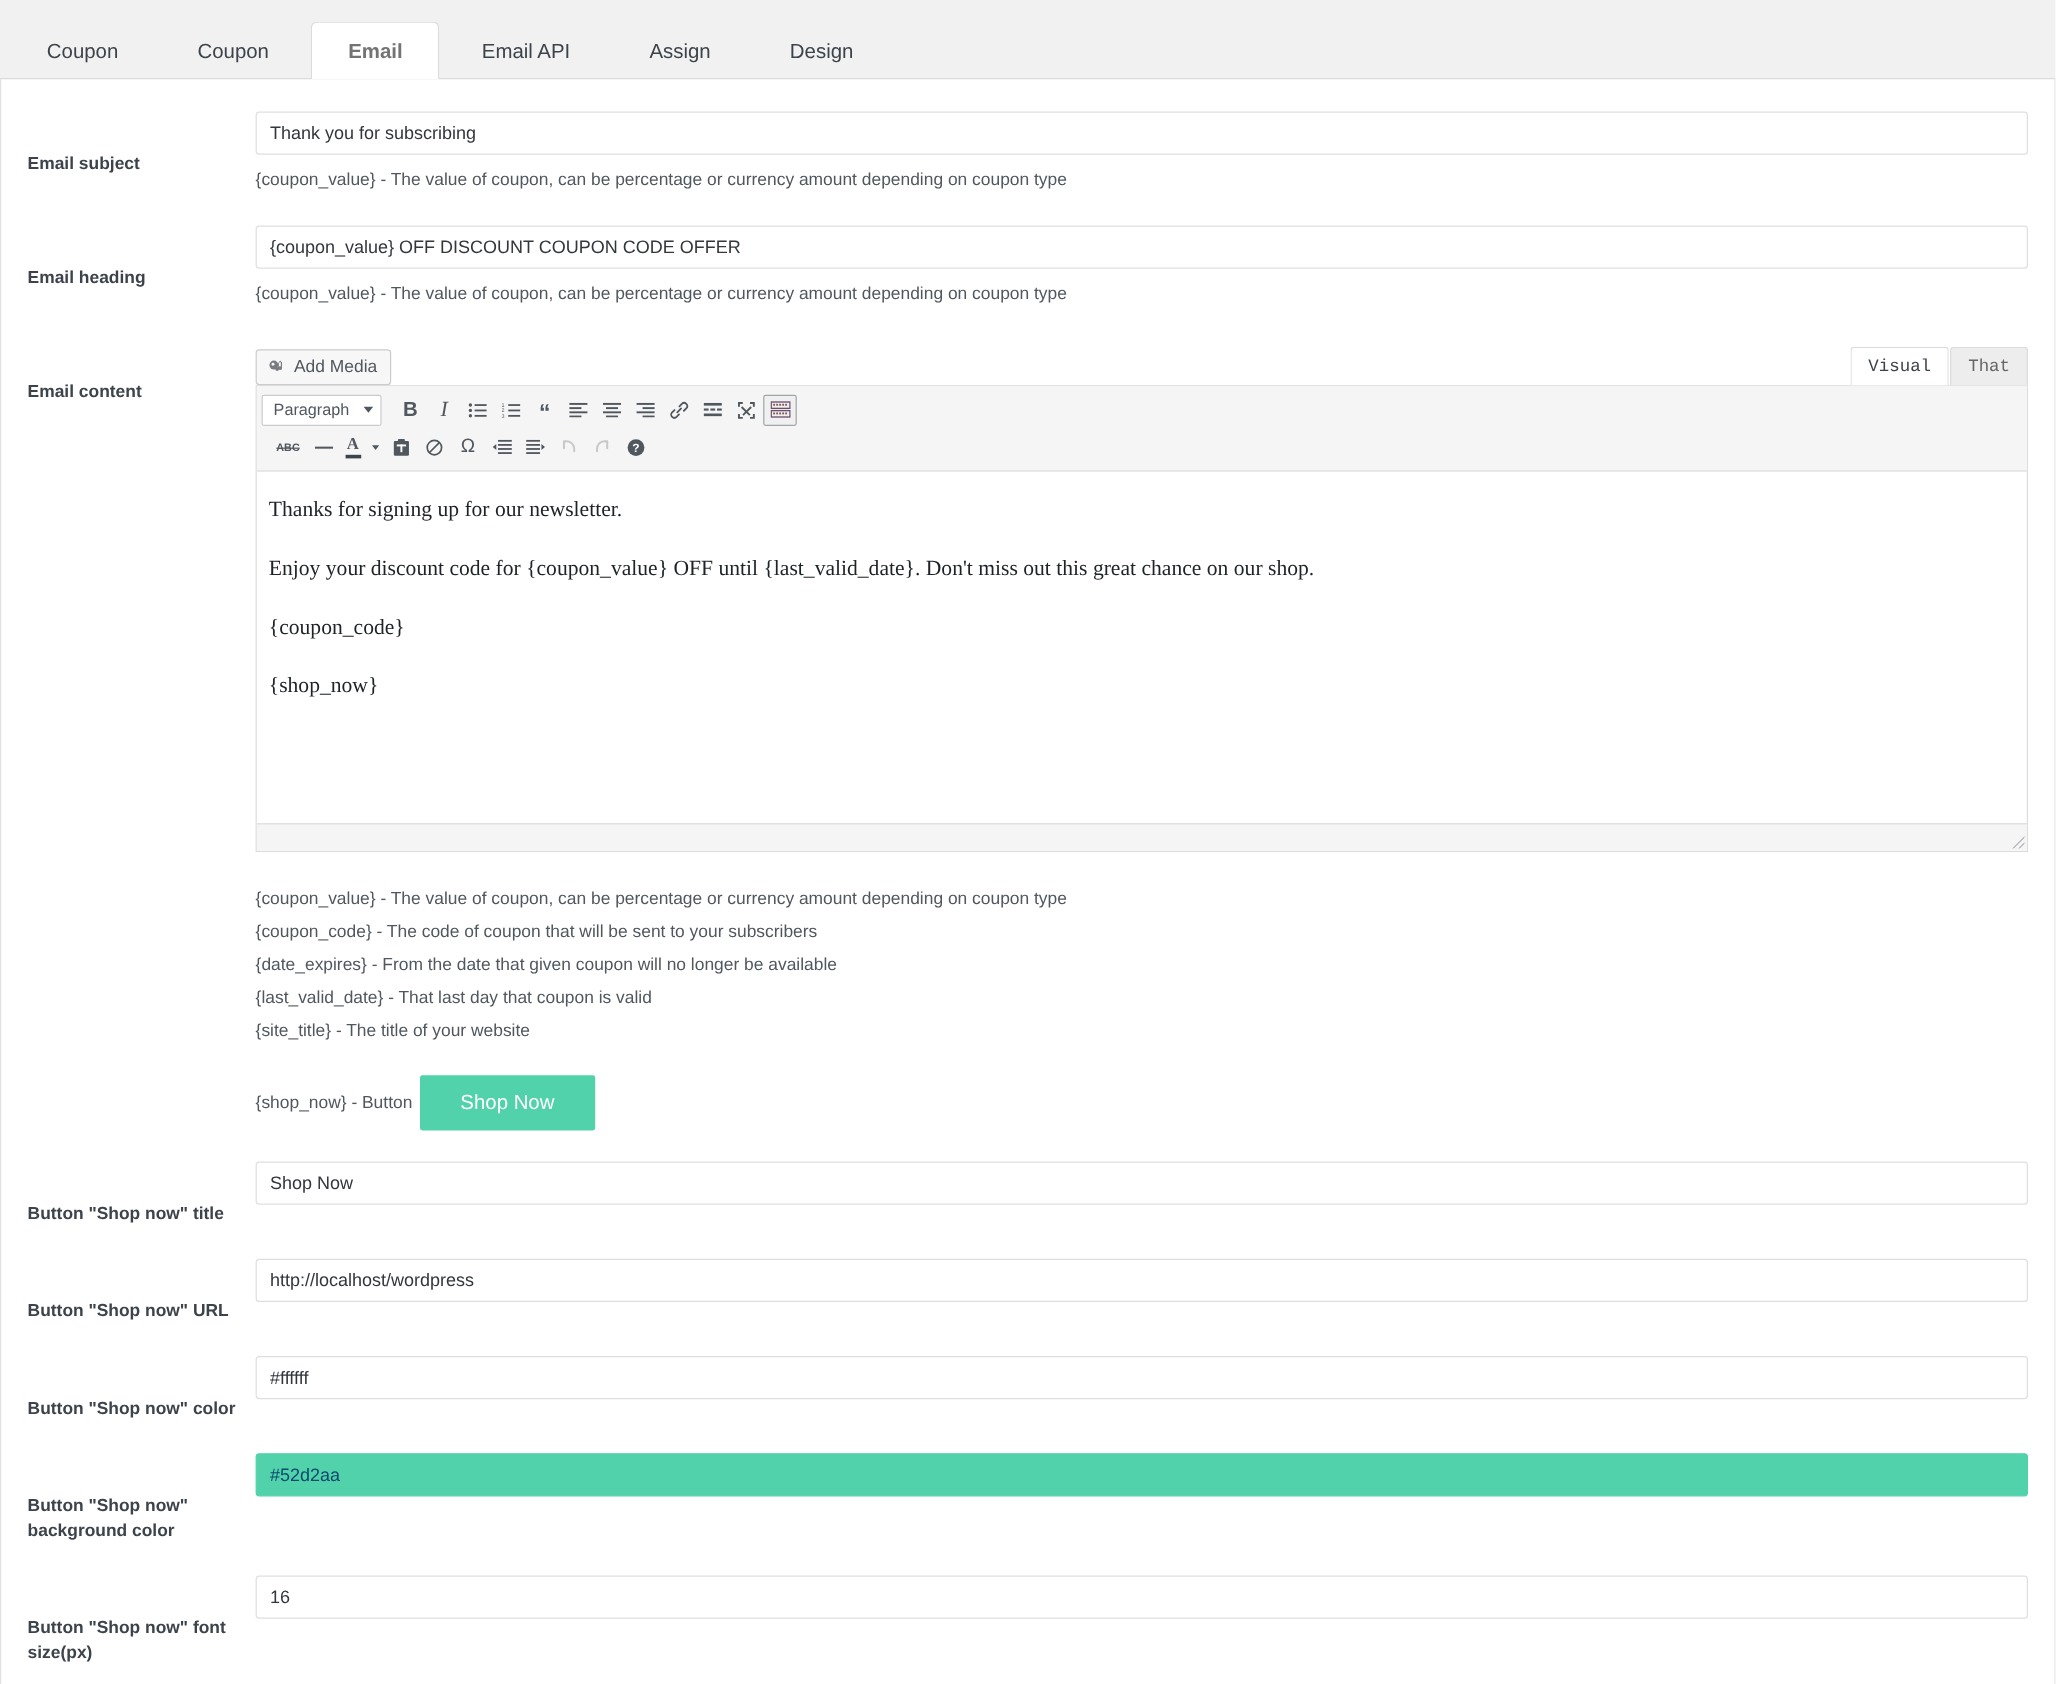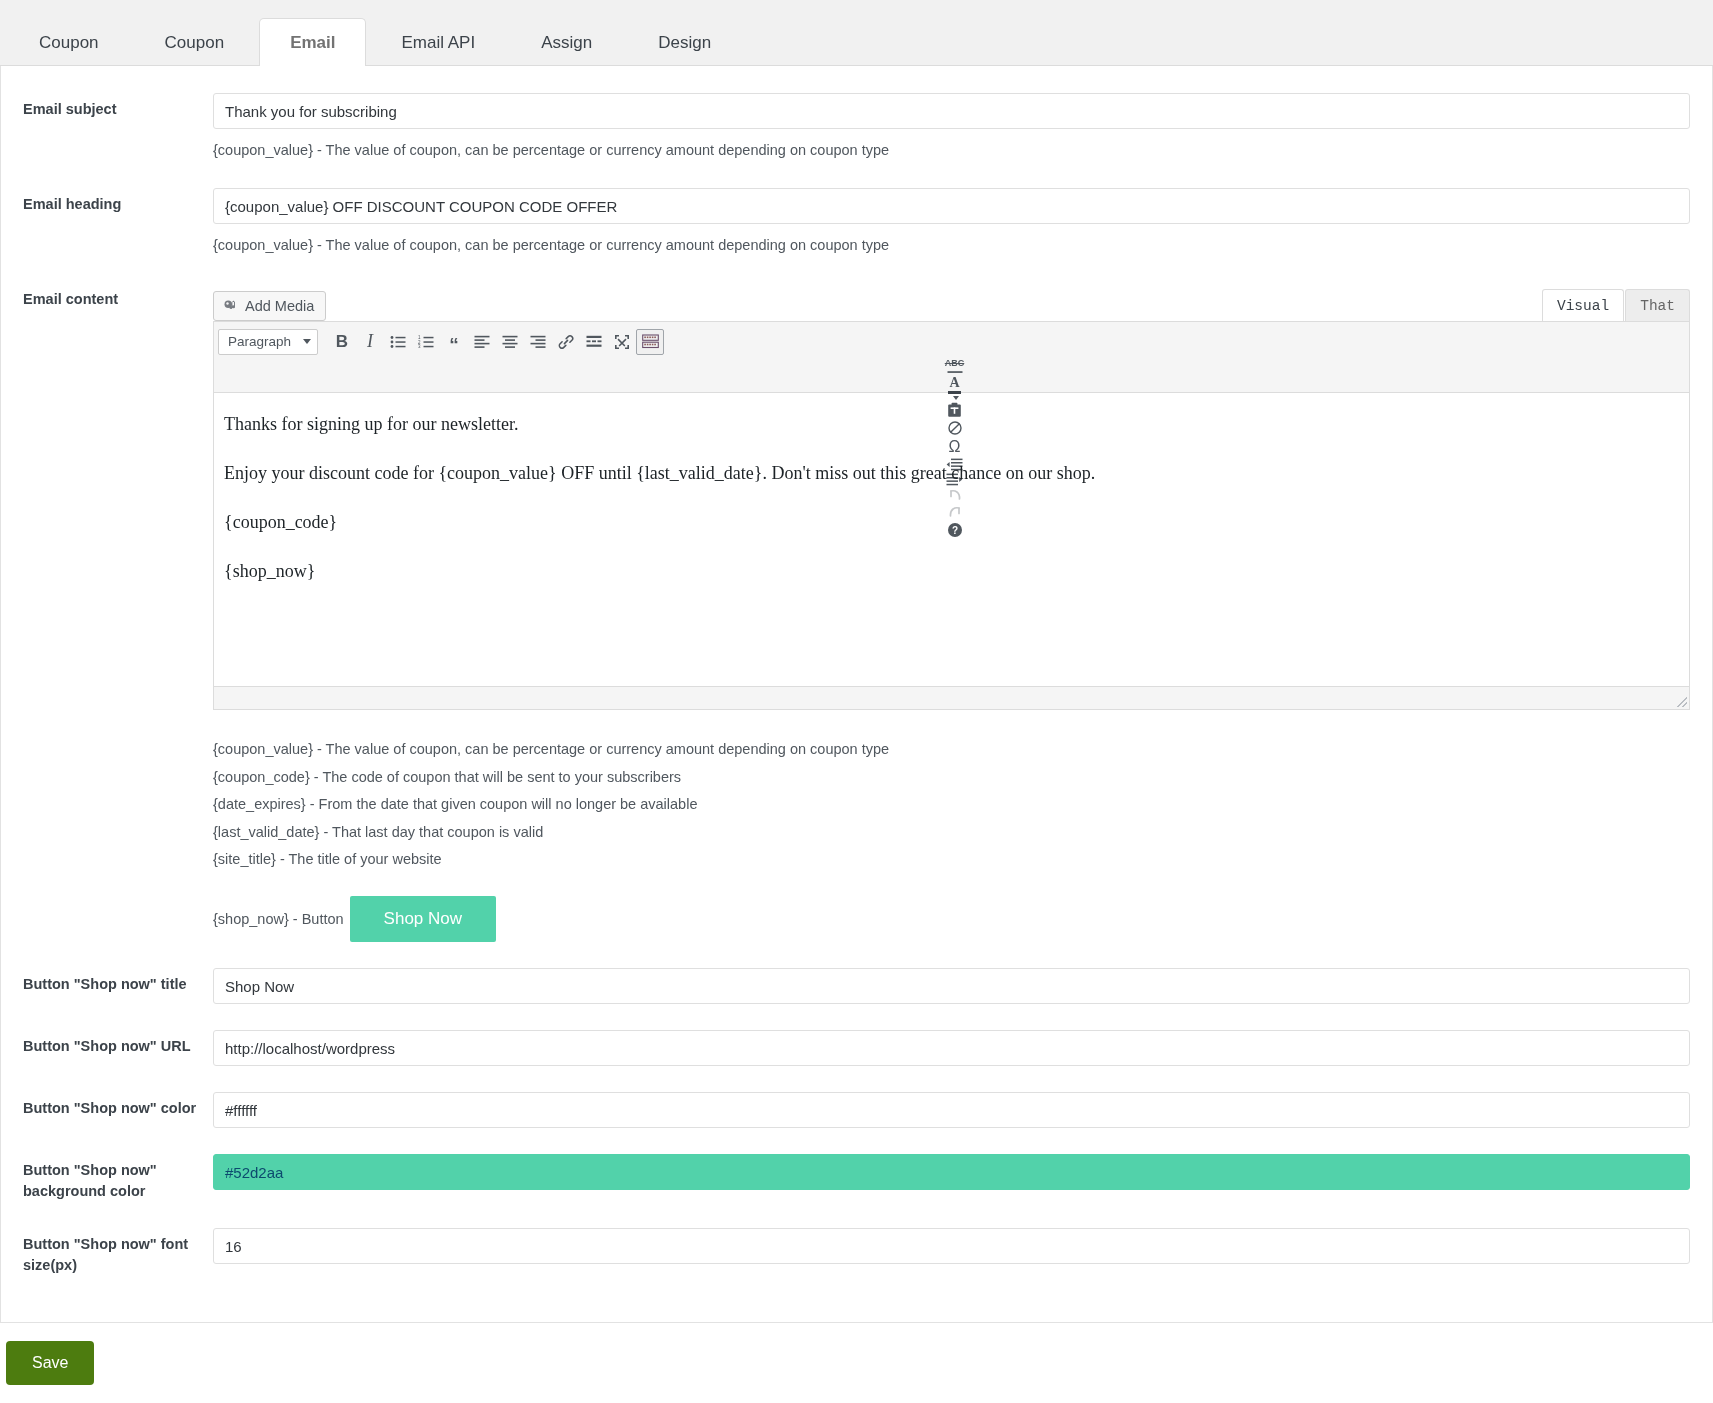--- a/index.html
+++ b/index.html
@@ -62,20 +62,21 @@
     box-sizing: border-box;
   }
   .field-label {
     width: 190px;
     flex: 0 0 190px;
     font-size: 14.5px;
     font-weight: bold;
     color: #3c434a;
     line-height: 1.45;
     padding-top: 6px;
+    margin-top: 28px;
   }
   .field-body { flex: 1 1 auto; min-width: 0; }
 
   .txt-input {
     display: block;
     width: 100%;
     box-sizing: border-box;
     height: 36px;
     border: 1px solid #dfdfdf;
     border-radius: 3px;
@@ -440,21 +441,21 @@
                       <rect x="0.7" y="8.2" width="15.6" height="5.3" fill="none" stroke="#6b4f6b" stroke-width="1.1"></rect>
                       <rect x="2.3" y="9.7" width="1.6" height="1.6" fill="#8a5a5a"></rect>
                       <rect x="4.8" y="9.7" width="1.6" height="1.6" fill="#8a5a5a"></rect>
                       <rect x="7.3" y="9.7" width="1.6" height="1.6" fill="#8a5a5a"></rect>
                       <rect x="9.8" y="9.7" width="1.6" height="1.6" fill="#8a5a5a"></rect>
                       <rect x="12.3" y="9.7" width="1.6" height="1.6" fill="#8a5a5a"></rect>
                     </svg>
                 </div>
               </div>
 
-              <div class="tb-row" style="padding-left:6px;flex-direction:column;">
+              <div class="tb-row" style="padding-left:6px;">
                 <div class="tb-btn" style="font-size:9px;font-weight:bold;letter-spacing:0;text-decoration:line-through;width:32px;">ABC</div>
                 <div class="tb-btn">
                   <svg width="16" height="4" viewBox="0 0 16 4">
                       <rect x="0.5" y="1.2" width="15" height="1.7" fill="#50575e"></rect>
                     </svg>
                 </div>
                 <div class="tb-btn letterA">
                   <span style="font-family:'Liberation Serif',serif;">A</span>
                   <span class="underbar"></span>
                 </div>

